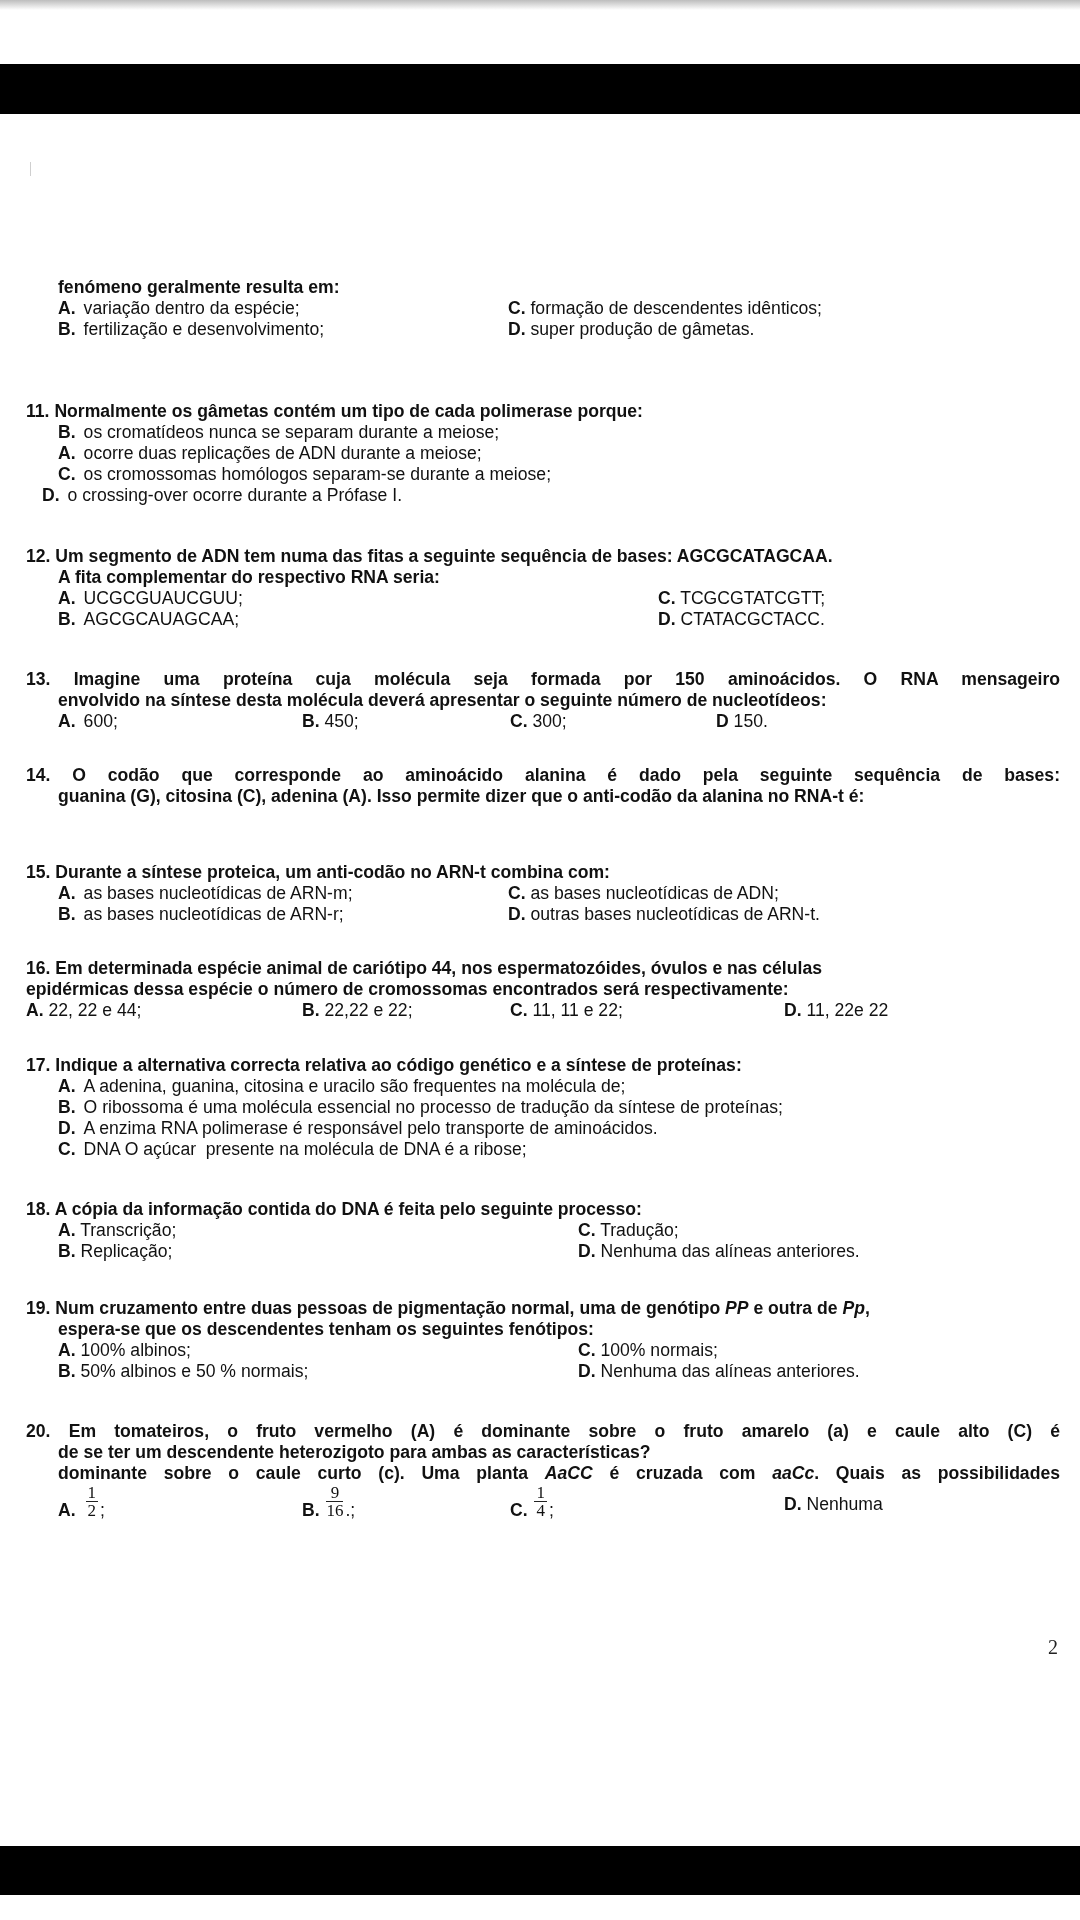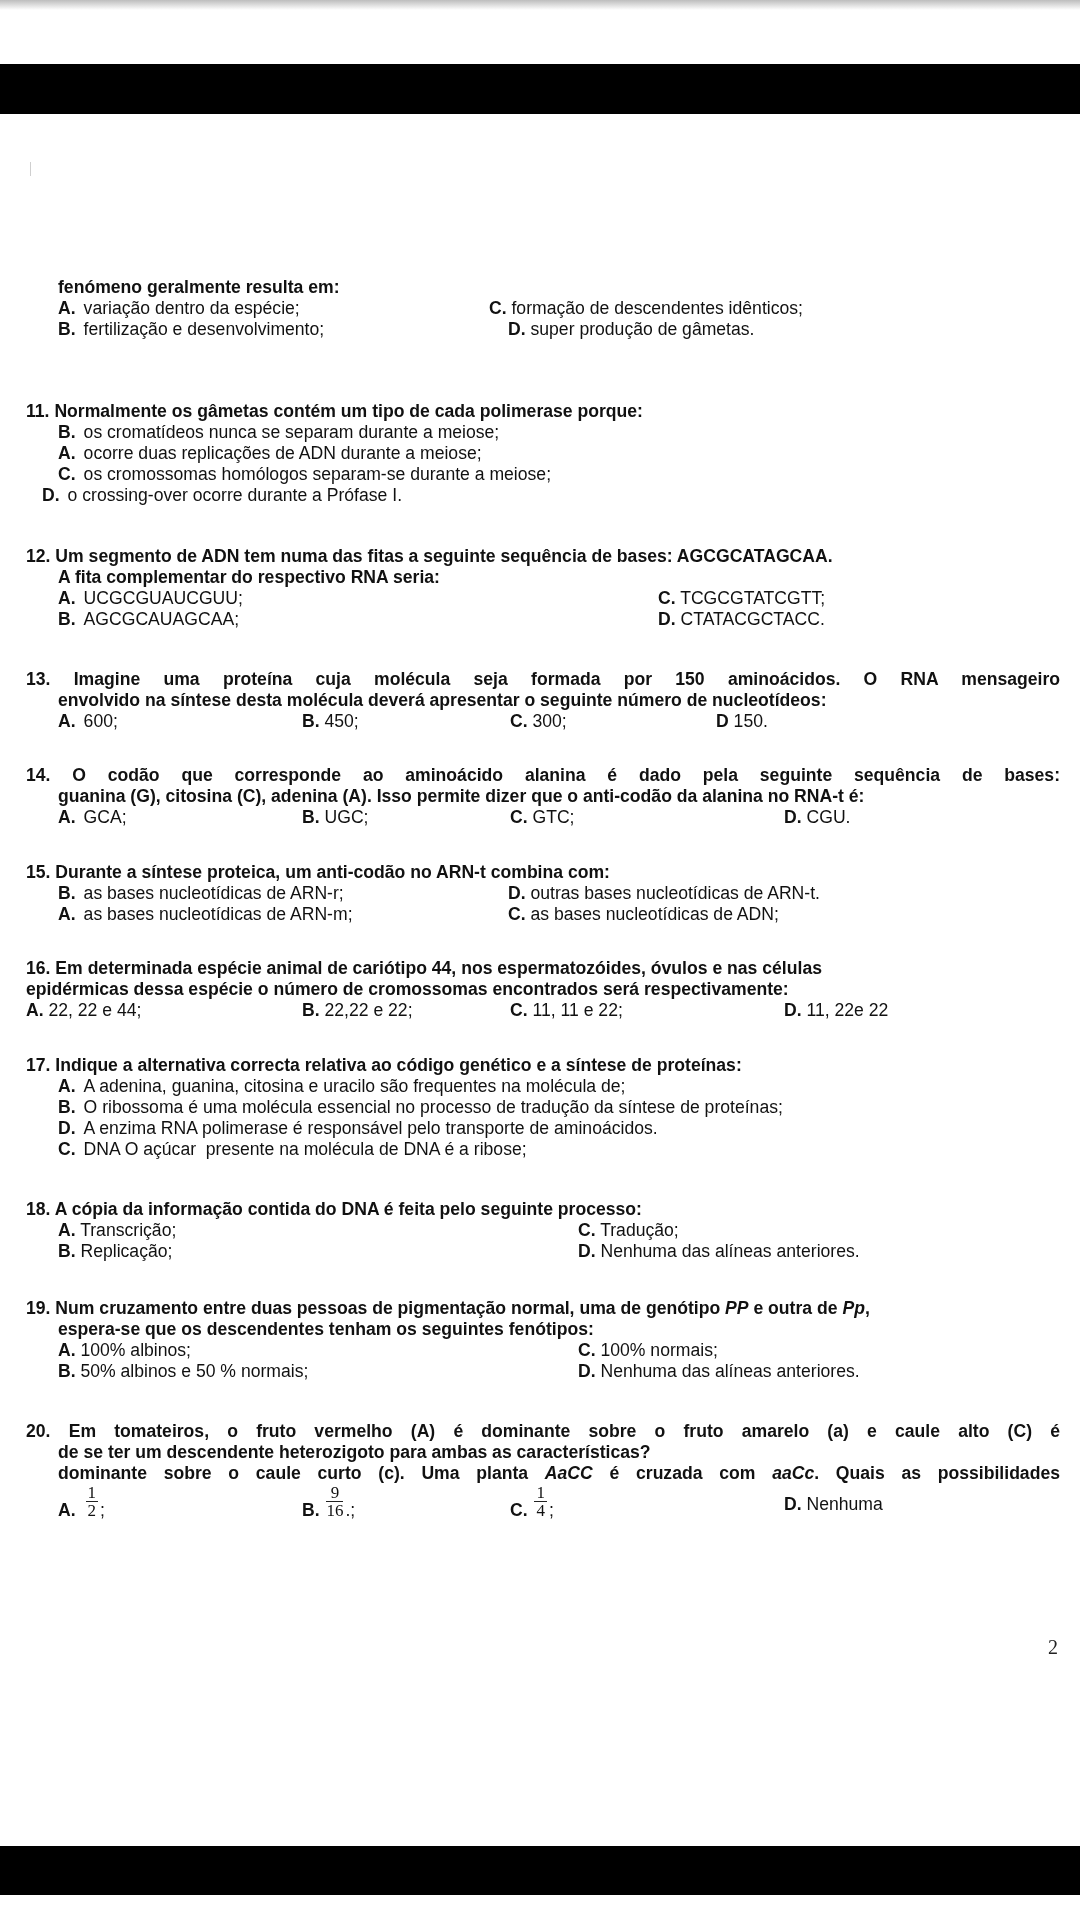--- a/index.html
+++ b/index.html
@@ -46,21 +46,21 @@
 <div class="top-shadow"></div>
 <div class="black-bar bar-top"></div>
 <div class="scan-mark"></div>
 
 <div class="doc">
 
   <div class="q" style="top:277px">
     <span class="q-line indent">fenómeno geralmente resulta em:</span>
     <div class="opts">
       <span class="opt" style="left:32px"><span class="letter">A.</span><span class="gap"></span><span>variação dentro da espécie;</span></span>
-      <span class="opt" style="left:463px"><span class="letter">C.</span> <span>formação de descendentes idênticos;</span></span>
+      <span class="opt" style="left:482px"><span class="letter">C.</span> <span>formação de descendentes idênticos;</span></span>
     </div>
     <div class="opts">
       <span class="opt" style="left:32px"><span class="letter">B.</span><span class="gap"></span><span>fertilização e desenvolvimento;</span></span>
       <span class="opt" style="left:482px"><span class="letter">D.</span> <span>super produção de gâmetas.</span></span>
     </div>
   </div>
 
   <div class="q" style="top:401px">
     <span class="q-line"><span class="num">11.</span> <span>Normalmente os gâmetas contém um tipo de cada polimerase porque:</span></span>
     <div class="opts">
@@ -97,37 +97,31 @@
       <span class="opt" style="left:32px"><span class="letter">A.</span><span class="gap"></span><span>600;</span></span>
       <span class="opt" style="left:276px"><span class="letter">B.</span> <span>450;</span></span>
       <span class="opt" style="left:484px"><span class="letter">C.</span> <span>300;</span></span>
       <span class="opt" style="left:690px"><span class="letter">D</span> <span>150.</span></span>
     </div>
   </div>
 
   <div class="q" style="top:765px">
     <span class="q-line justify"><span class="num">14.</span> <span>O codão que corresponde ao aminoácido alanina é dado pela seguinte sequência de bases:</span></span>
     <span class="q-line indent">guanina (G), citosina (C), adenina (A). Isso permite dizer que o anti-codão da alanina no RNA-t é:</span>
-    <div class="opts">
-      <span class="opt" style="left:32px"><span class="letter">A.</span><span class="gap"></span><span>GCA;</span></span>
-      <span class="opt" style="left:276px"><span class="letter">B.</span> <span>UGC;</span></span>
-      <span class="opt" style="left:484px"><span class="letter">C.</span> <span>GTC;</span></span>
-      <span class="opt" style="left:758px"><span class="letter">D.</span> <span>CGU.</span></span>
-    </div>
   </div>
 
   <div class="q" style="top:862px">
     <span class="q-line"><span class="num">15.</span> <span>Durante a síntese proteica, um anti-codão no ARN-t combina com:</span></span>
     <div class="opts">
+      <span class="opt" style="left:32px"><span class="letter">A.</span><span class="gap"></span><span>as bases nucleotídicas de ARN-m;</span></span>
+      <span class="opt" style="left:482px"><span class="letter">C.</span> <span>as bases nucleotídicas de ADN;</span></span>
+    </div>
+    <div class="opts">
       <span class="opt" style="left:32px"><span class="letter">B.</span><span class="gap"></span><span>as bases nucleotídicas de ARN-r;</span></span>
       <span class="opt" style="left:482px"><span class="letter">D.</span> <span>outras bases nucleotídicas de ARN-t.</span></span>
-    </div>
-    <div class="opts">
-      <span class="opt" style="left:32px"><span class="letter">A.</span><span class="gap"></span><span>as bases nucleotídicas de ARN-m;</span></span>
-      <span class="opt" style="left:482px"><span class="letter">C.</span> <span>as bases nucleotídicas de ADN;</span></span>
     </div>
   </div>
 
   <div class="q" style="top:958px">
     <span class="q-line"><span class="num">16.</span> <span>Em determinada espécie animal de cariótipo 44, nos espermatozóides, óvulos e nas células</span></span>
     <span class="q-line">epidérmicas dessa espécie o número de cromossomas encontrados será respectivamente:</span>
     <div class="opts">
       <span class="opt" style="left:0px"><span class="letter">A.</span> <span>22, 22 e 44;</span></span>
       <span class="opt" style="left:276px"><span class="letter">B.</span> <span>22,22 e 22;</span></span>
       <span class="opt" style="left:484px"><span class="letter">C.</span> <span>11, 11 e 22;</span></span>

